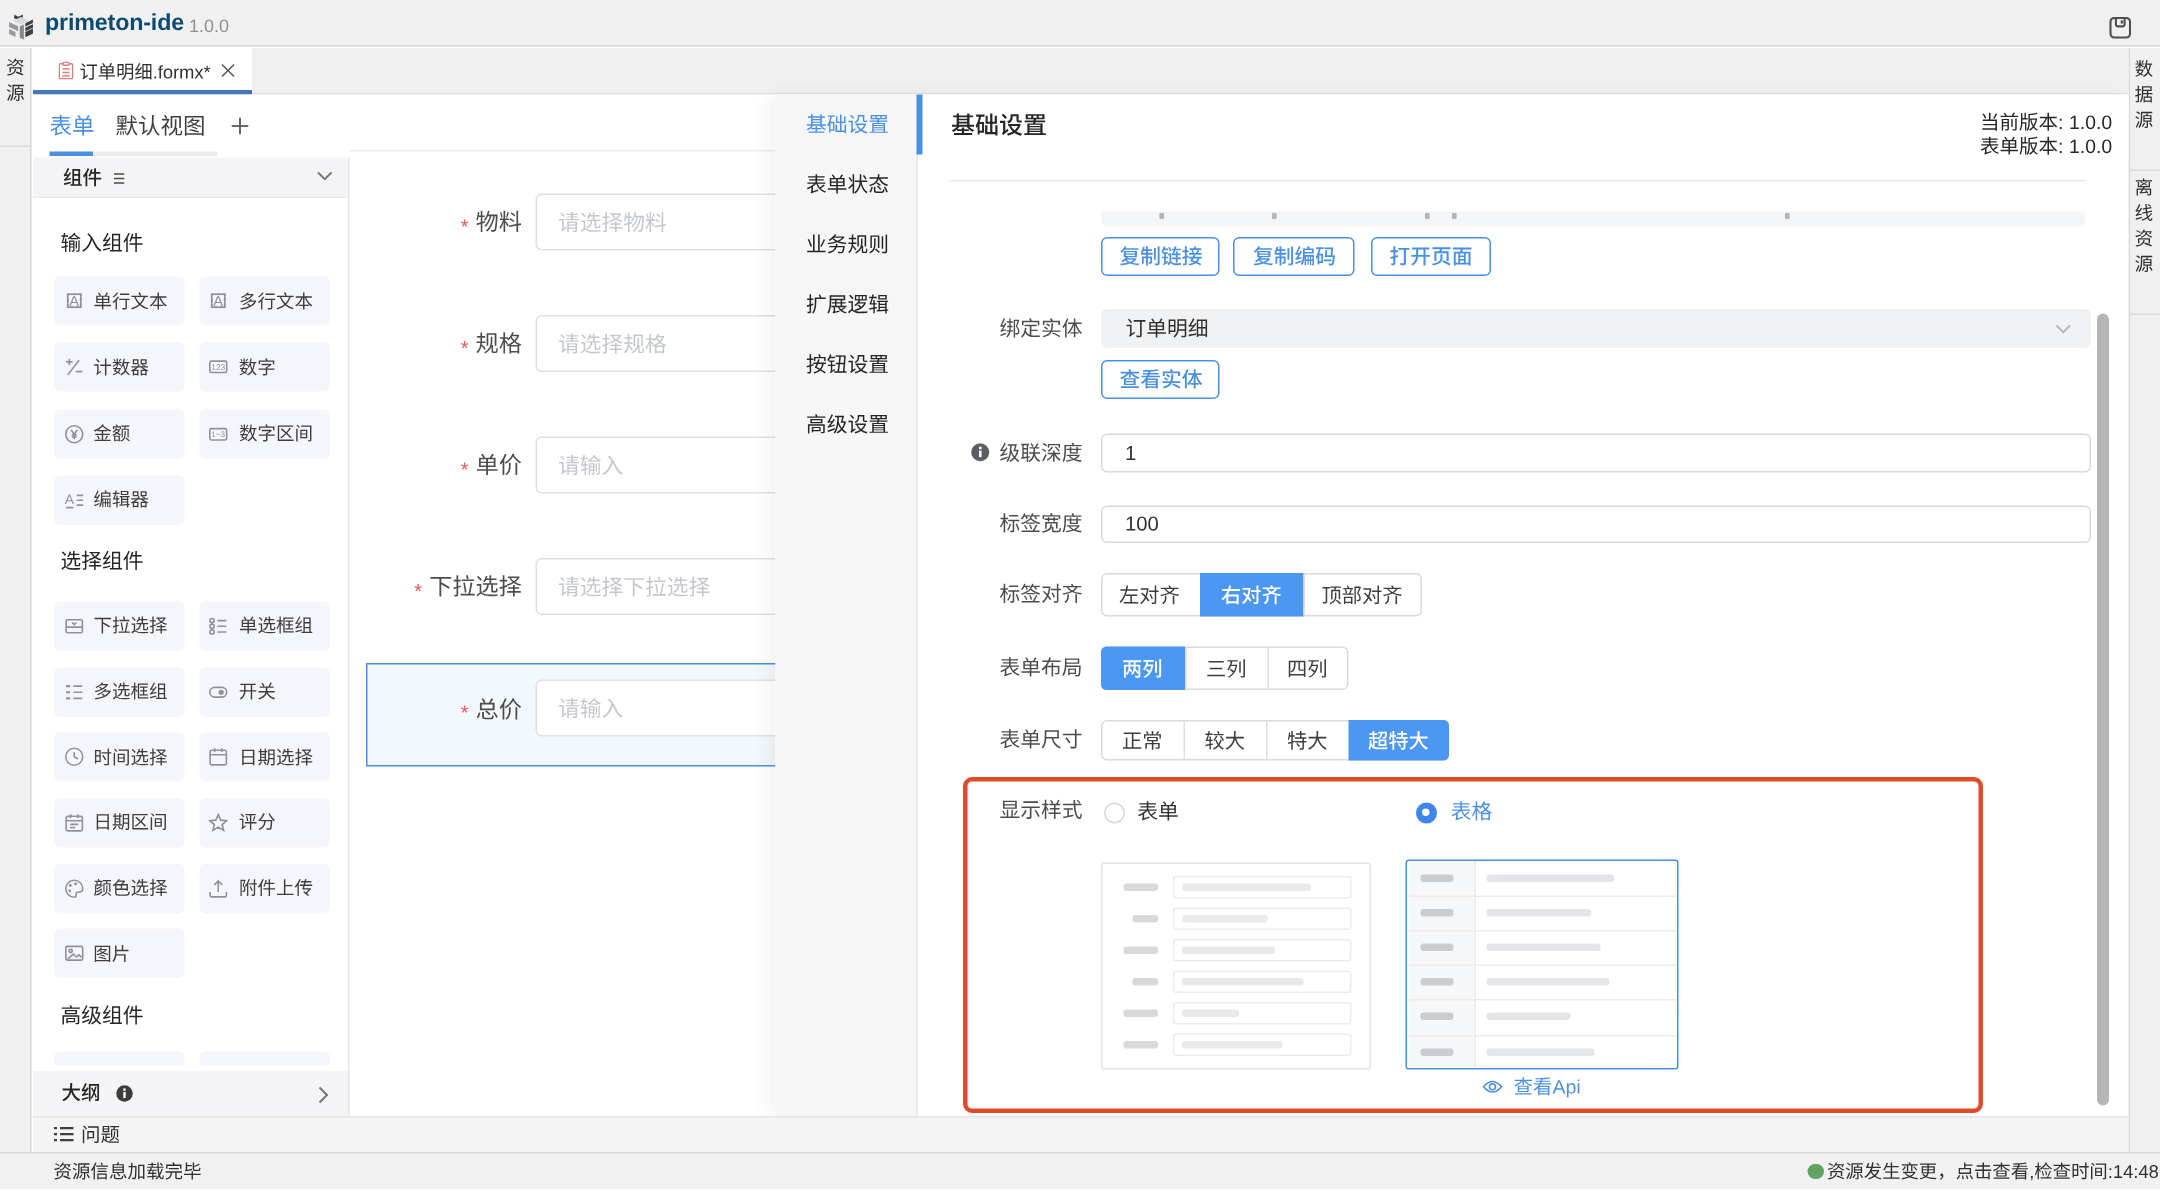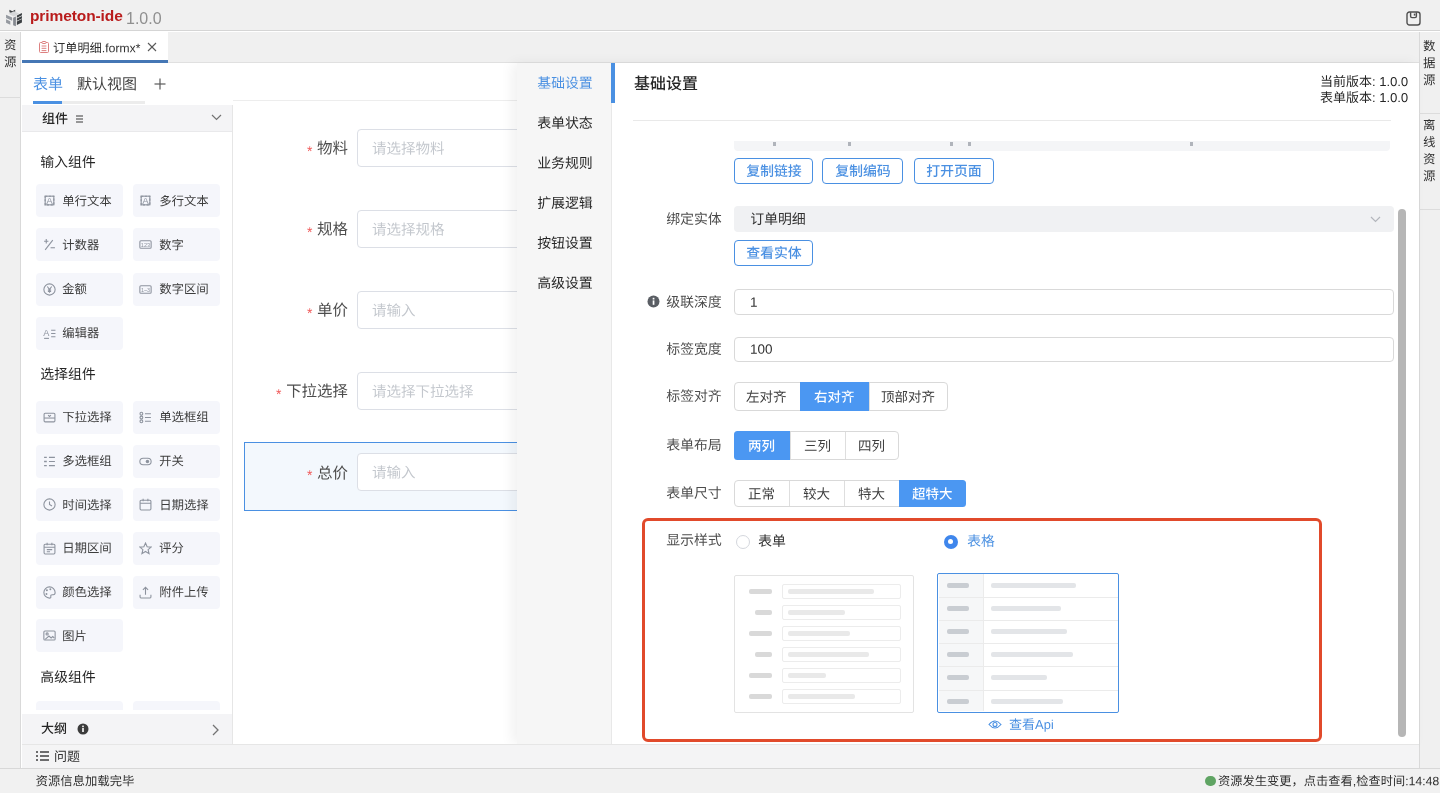--- a/index.html
+++ b/index.html
@@ -183,22 +183,22 @@
 <svg class="a" style="left:5px;top:9px" width="18" height="18" viewBox="0 0 17 17">
 <path d="M4.2 0.8 L6.9 2.1 L9.6 0.6 L9.6 2.8 L6.9 4.3 L4.2 3 Z" fill="#3c4043"></path>
 <path d="M1 5.4 L6.7 8.1 L6.7 11.2 L1 8.5 Z" fill="#9599a0"></path>
 <path d="M1 9.7 L5 11.6 L5 14.8 L1 12.9 Z" fill="#9599a0"></path>
 <path d="M7.7 8.2 L10.3 7 L10.3 16.4 L7.7 15.3 Z" fill="#84888f"></path>
 <path d="M11.2 6.1 L16 3.8 L16 6 L11.2 8.3 Z" fill="#3c4043"></path>
 <path d="M11.2 8.9 L16 6.7 L16 8.9 L11.2 11.1 Z" fill="#3c4043"></path>
 <path d="M11.2 11.7 L16 9.5 L16 12.8 L11.2 15 Z" fill="#3c4043"></path>
 <path d="M3.2 4.6 L8.5 2.2 L13.6 4.6 L8.4 7.1 Z" fill="#d6d8da"></path>
 </svg>
-<div class="a" style="left:30px;top:7px;font-size:15.5px;font-weight:bold;color:#b91c1c;letter-spacing:-0.1px">primeton-ide</div>
-<div class="a" style="left:126px;top:10px;font-size:16px;color:#8f8f8f">1.0.0</div>
+<div class="a" style="left:30px;top:7px;font-size:15.5px;font-weight:bold;color:#0c4a6e;letter-spacing:-0.1px">primeton-ide</div>
+<div class="a" style="left:126px;top:10px;font-size:12px;color:#8f8f8f">1.0.0</div>
 <svg class="a" style="left:1406px;top:11px" width="15" height="15" viewBox="0 0 15 15" fill="none" stroke="#4f4f4f" stroke-width="1.4">
 <rect x="1" y="1" width="13" height="13" rx="2.5"></rect>
 <path d="M4.6 1.2 L4.6 5.2 Q4.6 6.6 6 6.6 L9 6.6 Q10.4 6.6 10.4 5.2 L10.4 1.2"></path>
 <line x1="8.6" y1="2.6" x2="8.6" y2="4.6" stroke-width="1.6"></line>
 </svg>
 <div class="a" style="left:0;top:32px;width:21px;height:736px;background:#f0f0f0;border-right:1px solid #d9d9d9"></div>
 <div class="a" style="left:1419px;top:32px;width:21px;height:736px;background:#f0f0f0;border-left:1px solid #d9d9d9"></div>
 <div class="a" style="left:0;top:97px;width:21px;height:1px;background:#dcdcdc"></div>
 <div class="a" style="left:1419px;top:112.5px;width:21px;height:1px;background:#dcdcdc"></div>
 <div class="a" style="left:1419px;top:209px;width:21px;height:1px;background:#dcdcdc"></div>

